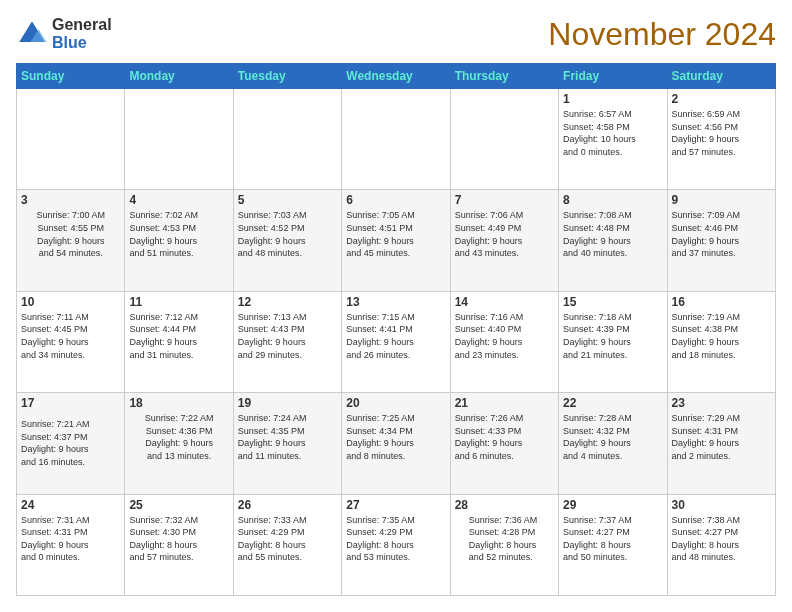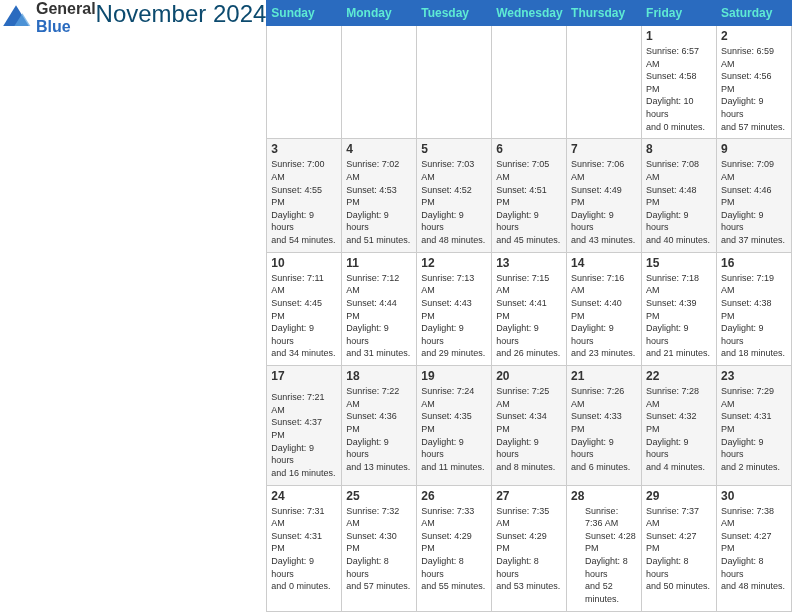--- a/index.html
+++ b/index.html
@@ -6,22 +6,23 @@
     body {
       font-family: Arial, sans-serif;
       background: #fff;
       width: 792px;
       height: 612px;
       overflow: hidden;
     }
     .page {
       width: 792px;
       height: 612px;
-      padding: 0;
+      padding: 16px;
       display: flex;
+      flex-direction: column;
     }
     .header {
       display: flex;
       align-items: flex-start;
       justify-content: space-between;
       margin-bottom: 10px;
     }
     .logo {
       display: flex;
       align-items: center;
@@ -43,23 +44,23 @@
       color: #2a6bbf;
     }
     .logo-icon {
       width: 32px;
       height: 32px;
     }
     .title-block {
       text-align: right;
     }
     .month-title {
-      font-size: 24px;
+      font-size: 32px;
       font-weight: normal;
-      color: #0c4a6e;
+      color: #a16207;
     }
     .subtitle {
       font-size: 14px;
       color: #555;
     }
     .calendar {
       flex: 1;
       border-collapse: collapse;
       width: 100%;
       table-layout: fixed;
@@ -150,21 +151,21 @@
             <span class="day-num">2</span>
             <div class="day-info" style="white-space: pre-line;">Sunrise: 6:59 AM
 Sunset: 4:56 PM
 Daylight: 9 hours
 and 57 minutes.</div>
           </td>
         </tr>
         <tr>
           <td>
             <span class="day-num">3</span>
-            <div class="day-info" style="white-space: pre-line;">Sunrise: 7:00 AM
+            <div class="day-info" style="white-space: pre-line; text-align: center;">Sunrise: 7:00 AM
 Sunset: 4:55 PM
 Daylight: 9 hours
 and 54 minutes.</div>
           </td>
           <td>
             <span class="day-num">4</span>
             <div class="day-info" style="white-space: pre-line;">Sunrise: 7:02 AM
 Sunset: 4:53 PM
 Daylight: 9 hours
 and 51 minutes.</div>
@@ -259,21 +260,21 @@
         <tr>
           <td>
             <span class="day-num">17</span>
             <div class="day-info" style="white-space: pre-line; margin-top: 8px;">Sunrise: 7:21 AM
 Sunset: 4:37 PM
 Daylight: 9 hours
 and 16 minutes.</div>
           </td>
           <td>
             <span class="day-num">18</span>
-            <div class="day-info" style="white-space: pre-line;">Sunrise: 7:22 AM
+            <div class="day-info" style="white-space: pre-line; text-align: center;">Sunrise: 7:22 AM
 Sunset: 4:36 PM
 Daylight: 9 hours
 and 13 minutes.</div>
           </td>
           <td>
             <span class="day-num">19</span>
             <div class="day-info" style="white-space: pre-line;">Sunrise: 7:24 AM
 Sunset: 4:35 PM
 Daylight: 9 hours
 and 11 minutes.</div>

